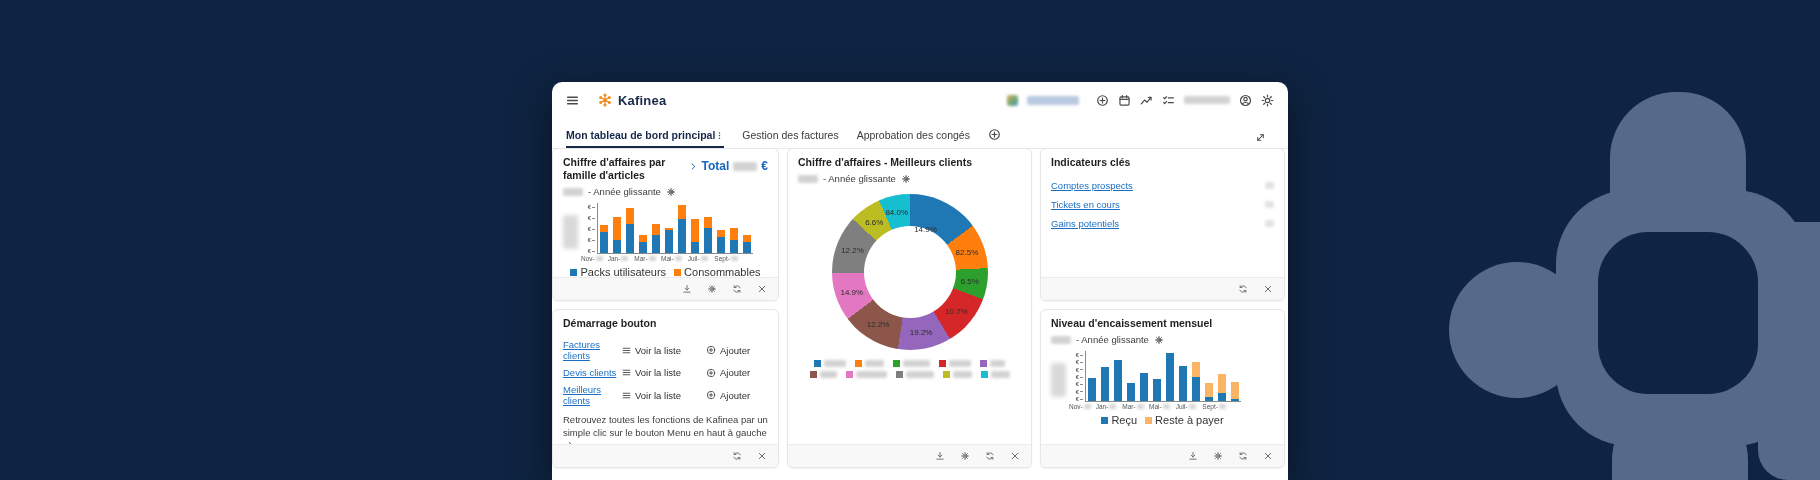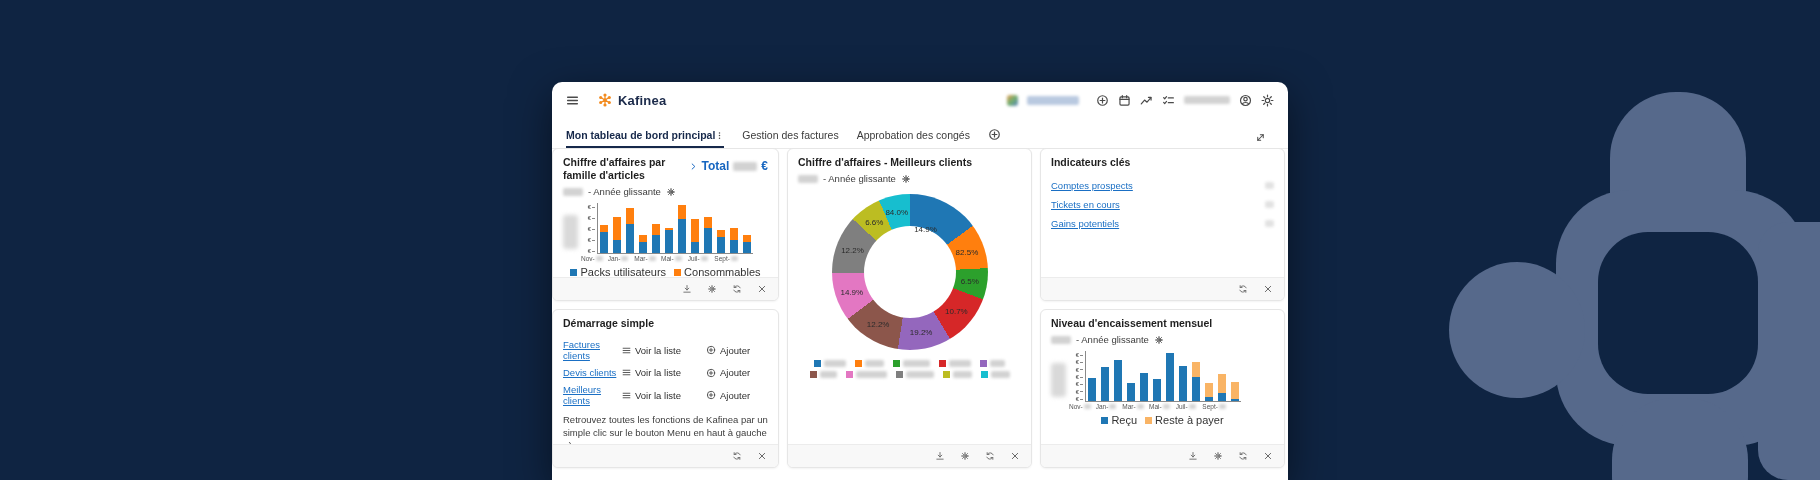--- a/index.html
+++ b/index.html
@@ -419,21 +419,21 @@
               <use href="#i-refresh"></use>
             </svg>
           <svg class="ic">
               <use href="#i-close"></use>
             </svg>
         </div>
       </section>
 
       <section class="card h159">
         <div class="card-body">
-          <h3>Démarrage simple</h3>
+          <h3>Démarrage bouton</h3>
           <div class="qs-rows">
             <div class="qs-row">
               <a class="lnk">Factures clients</a>
               <span class="qs-act">
                   <svg class="ic" style="width:9px;height:9px">
                     <use href="#i-menu"></use>
                   </svg>
                   <span>Voir la liste</span>
                 </span>
               <span class="qs-act">

